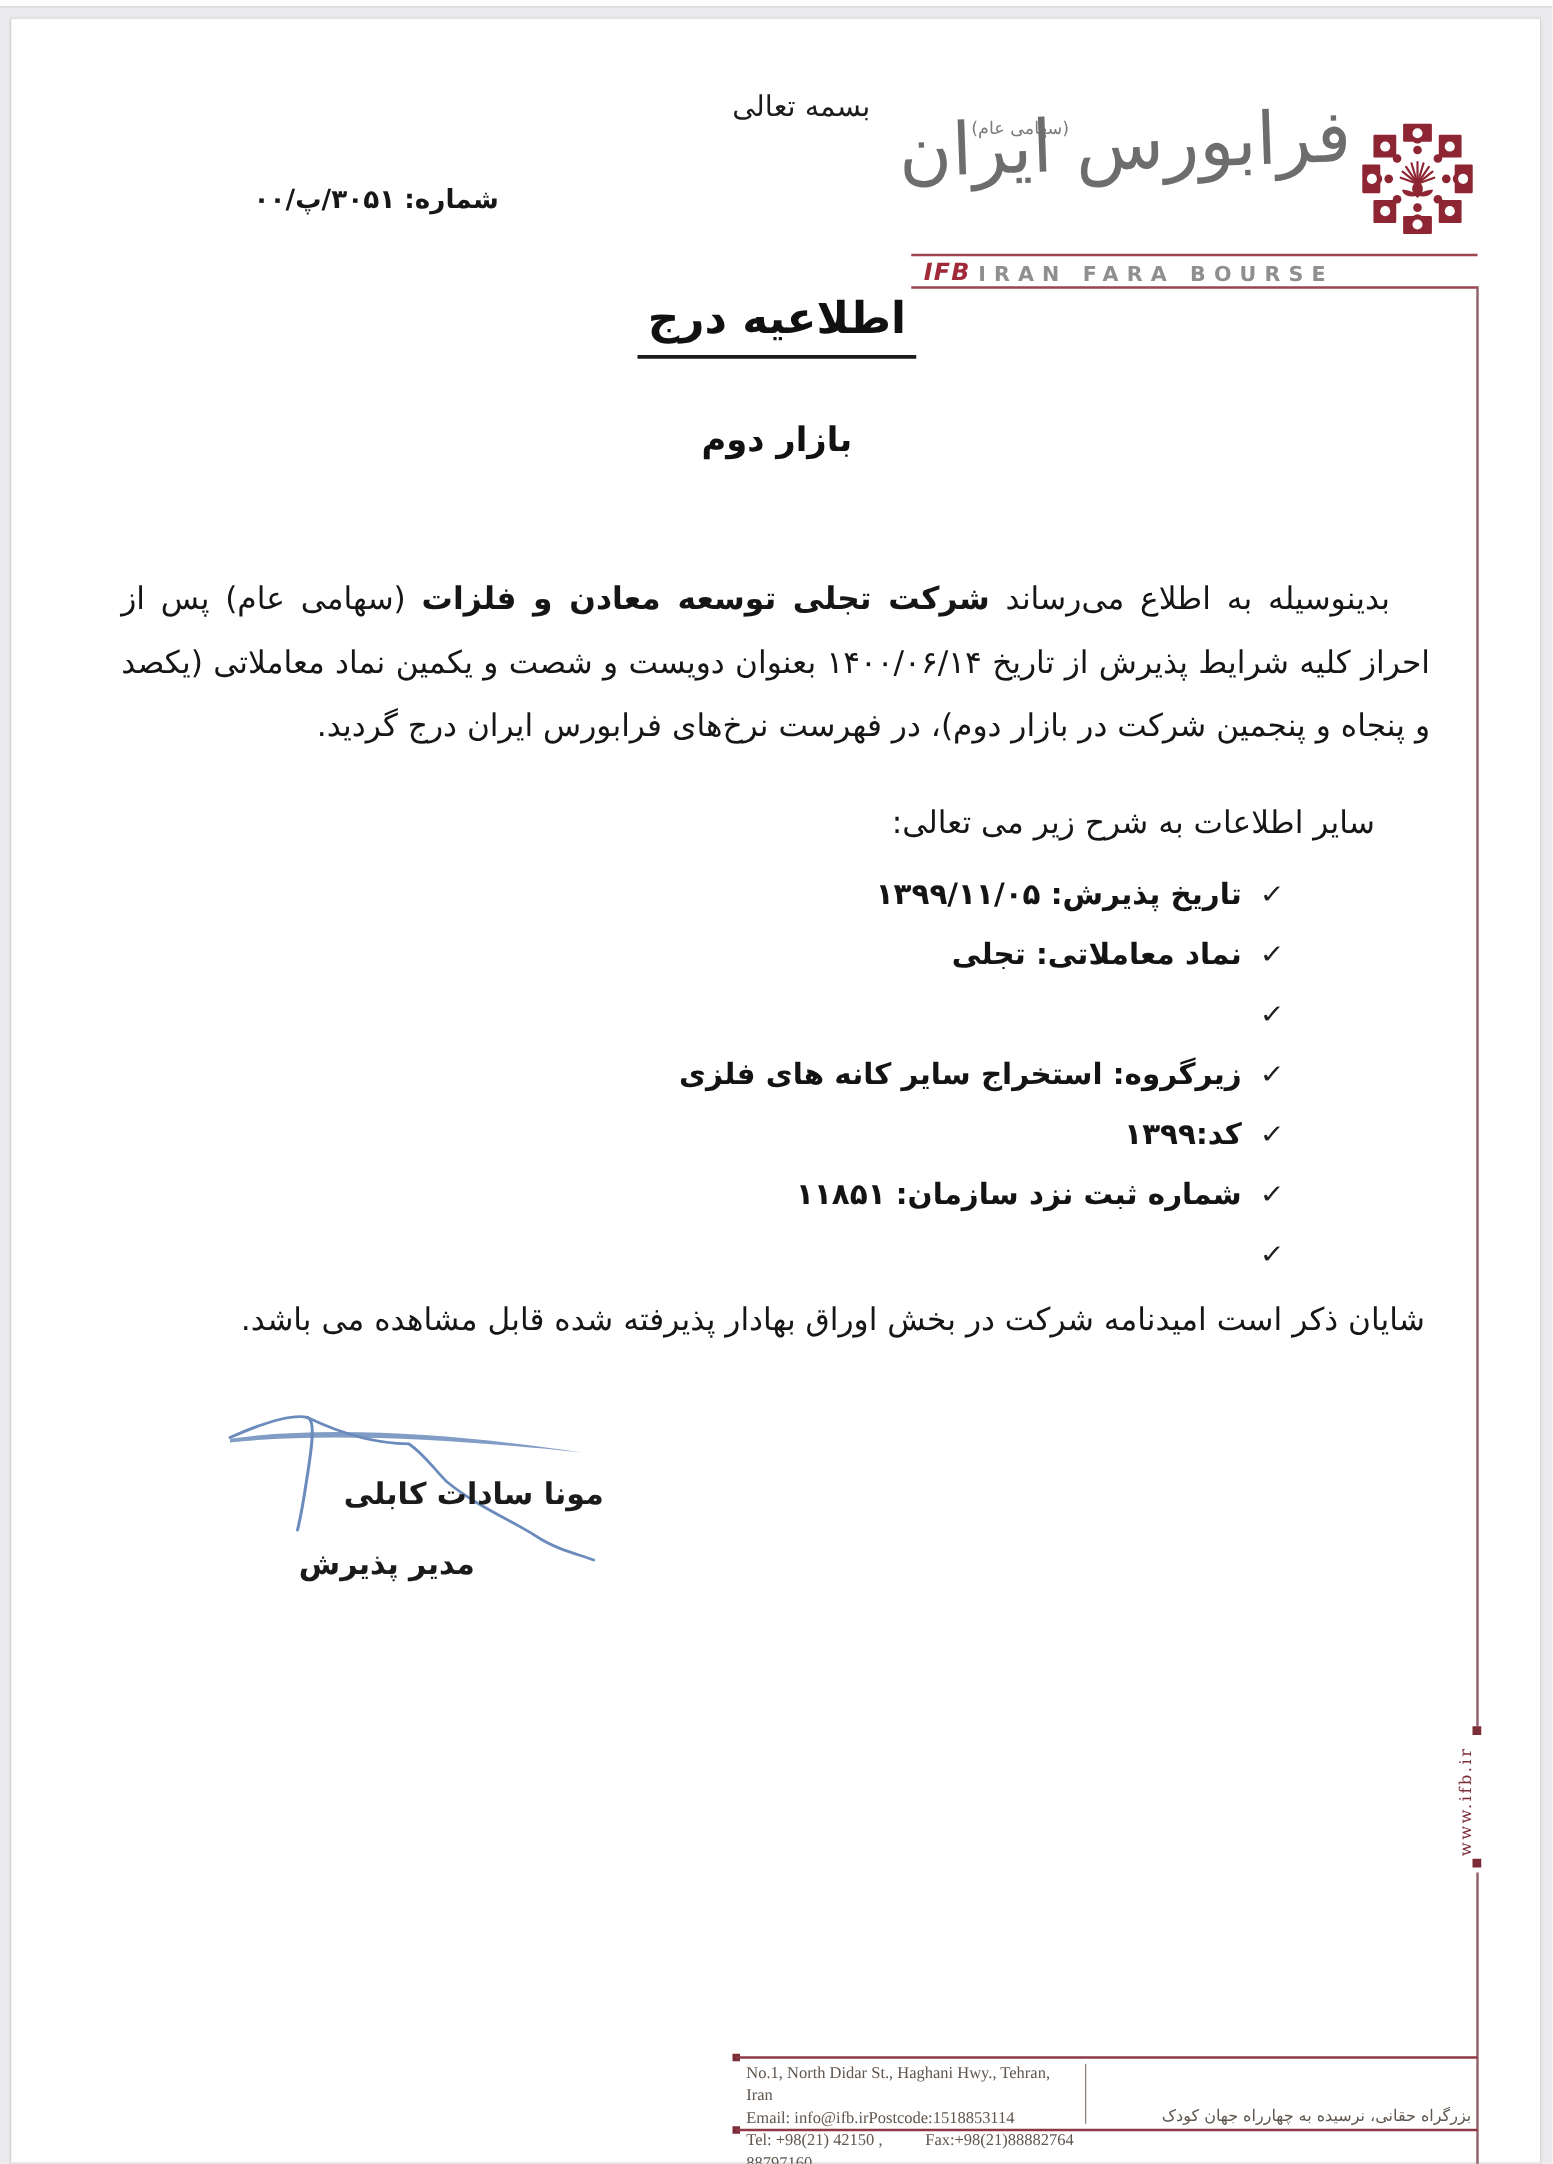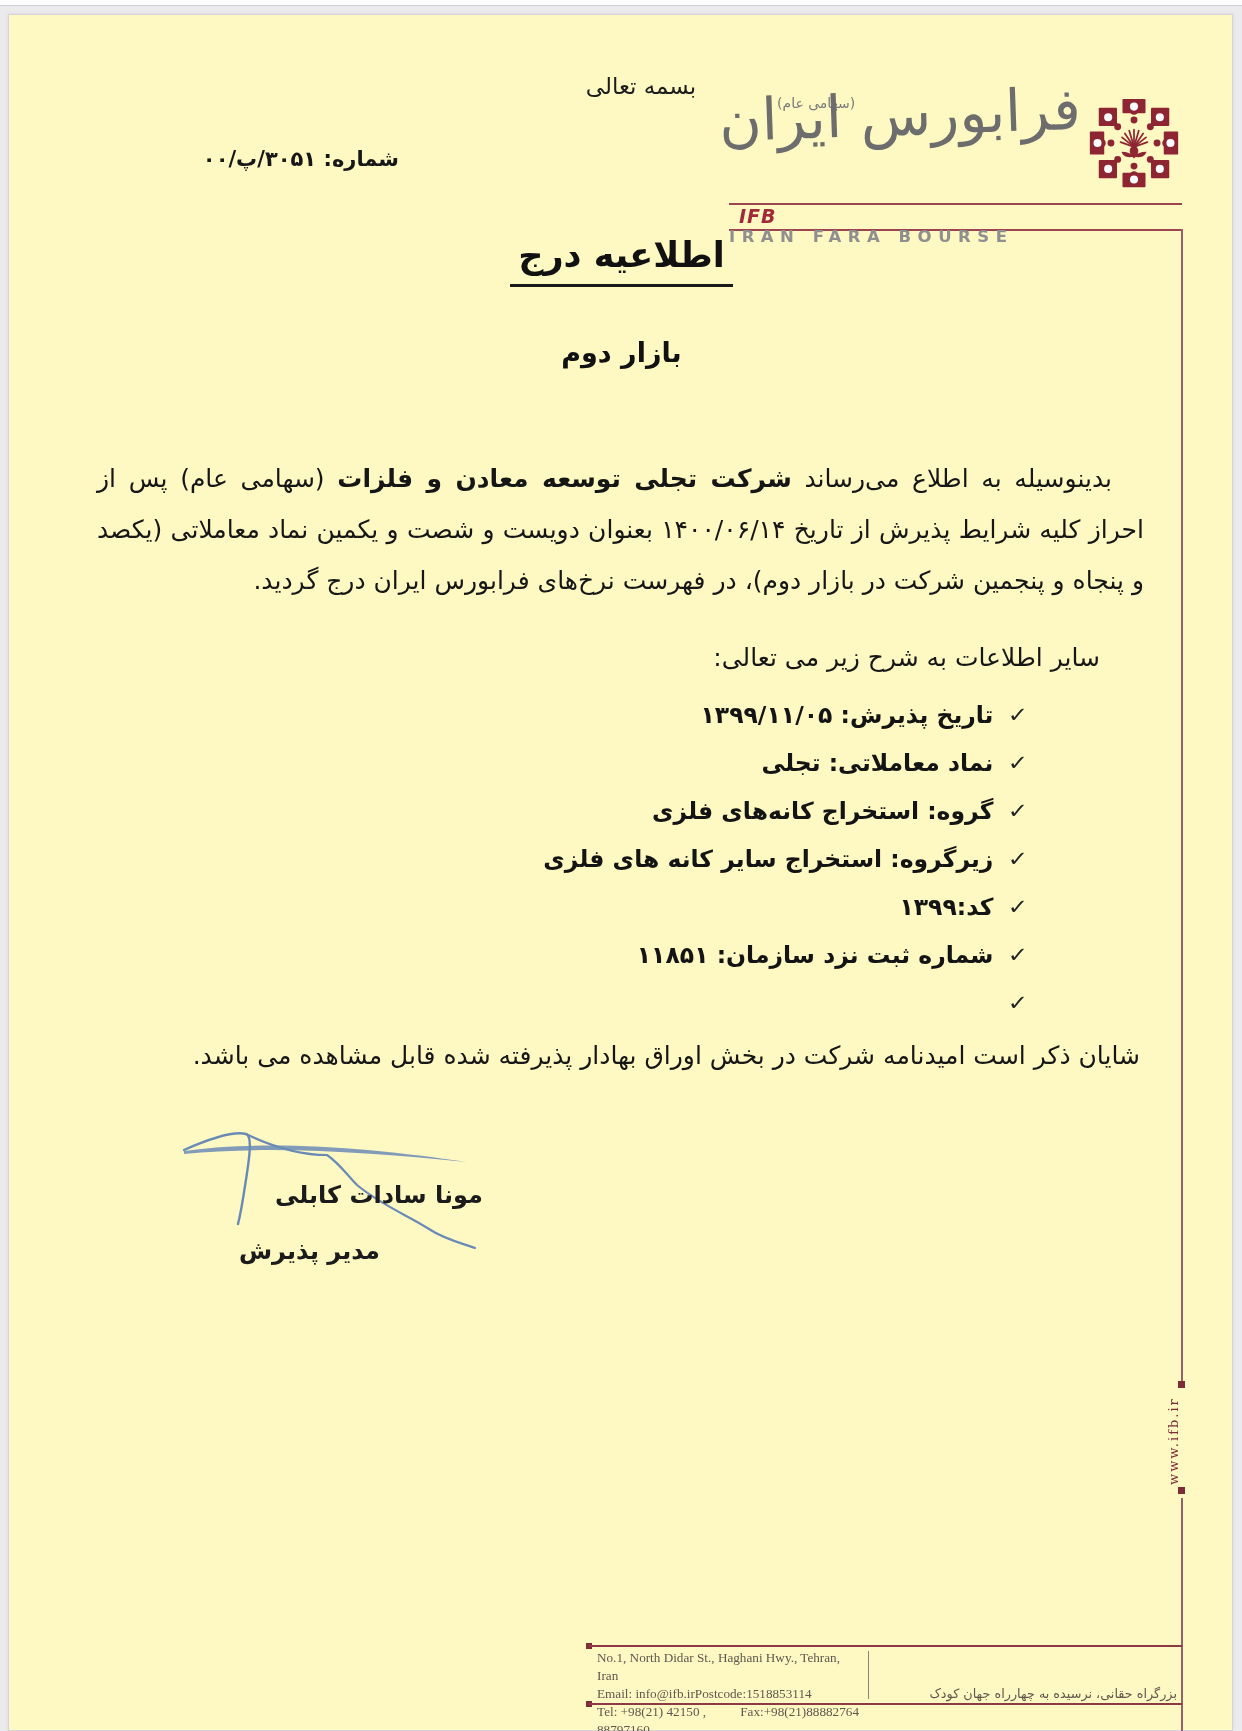--- a/index.html
+++ b/index.html
@@ -5,32 +5,32 @@
   html,body{margin:0;padding:0;}
   body{
     width:1242px;height:1731px;position:relative;overflow:hidden;
     background:#ebebed;
     font-family:"DejaVu Sans",sans-serif;
     -webkit-font-smoothing:antialiased;
   }
   .top-strip{position:absolute;left:0;top:0;width:1242px;height:5px;background:#fdfdfd;border-bottom:1px solid #cfcfd3;}
   .page{
     position:absolute;left:8px;top:14px;width:1225px;height:1717px;
-    background:#fef9c3;border:1px solid #d6d4d8;box-sizing:border-box;
+    background:#ffffff;border:1px solid #d6d4d8;box-sizing:border-box;
     box-shadow:0 0 4px rgba(0,0,0,.08);
   }
   .abs{position:absolute;}
   .fa{direction:rtl;unicode-bidi:plaintext;}
   
   .bismillah{left:522px;top:58px;width:220px;text-align:center;font-size:23px;color:#1c1c1c;}
   .ref-block{left:170px;top:122px;width:220px;text-align:right;font-size:21px;font-weight:bold;color:#171717;line-height:44px;}
   
   .calligraphy{left:712px;top:66px;width:360px;text-align:center;font-size:58px;color:#6d6d6d;transform:rotate(-2deg);letter-spacing:-2px;white-space:nowrap;}
   .legal-type{left:768px;top:80px;font-size:14px;color:#7a7a7a;}
-  .logo-bar{left:720px;top:188px;width:453px;border-top:2px solid #9c4450;border-bottom:2px solid #9c4450;height:24px;display:flex;align-items:flex-start;flex-direction:column;}
+  .logo-bar{left:720px;top:188px;width:453px;border-top:2px solid #9c4450;border-bottom:2px solid #9c4450;height:24px;display:flex;align-items:flex-end;}
   .logo-bar .abbr{font-size:19px;font-weight:bold;font-style:italic;color:#a02a3a;letter-spacing:1px;padding:0 6px 0 10px;}
   .logo-bar .latin{font-size:16.5px;font-weight:bold;color:#8f8f8f;letter-spacing:6.5px;white-space:nowrap;}
   
   .doc-title{left:0;top:220px;width:1225px;text-align:center;}
   .doc-title span{display:inline-block;font-size:35px;font-weight:bold;color:#111;border-bottom:3.5px solid #1a1a1a;padding:0 8px 9px 8px;}
   .doc-market{left:0;top:322px;width:1225px;text-align:center;font-size:27px;font-weight:bold;color:#111;}
   
   .body-par{left:88px;top:438px;width:1047px;font-size:25px;line-height:51px;color:#161616;text-align:justify;text-indent:32px;direction:rtl;}
   .body-par .bold{font-weight:bold;}
   .more-info{right:132px;top:628px;font-size:25px;color:#161616;}
@@ -166,21 +166,20 @@
     <div class="check-item">
         <span class="tick">✓</span>
         <span class="txt fa">تاریخ پذیرش: ۱۳۹۹/۱۱/۰۵</span>
       </div>
     <div class="check-item">
         <span class="tick">✓</span>
         <span class="txt fa">نماد معاملاتی: تجلی</span>
       </div>
     <div class="check-item">
         <span class="tick">✓</span>
-        <span class="txt fa">گروه: استخراج کانه‌های فلزی</span>
       </div>
     <div class="check-item">
         <span class="tick">✓</span>
         <span class="txt fa">زیرگروه: استخراج سایر کانه های فلزی</span>
       </div>
     <div class="check-item">
         <span class="tick">✓</span>
         <span class="txt fa">کد:۱۳۹۹</span>
       </div>
     <div class="check-item">

